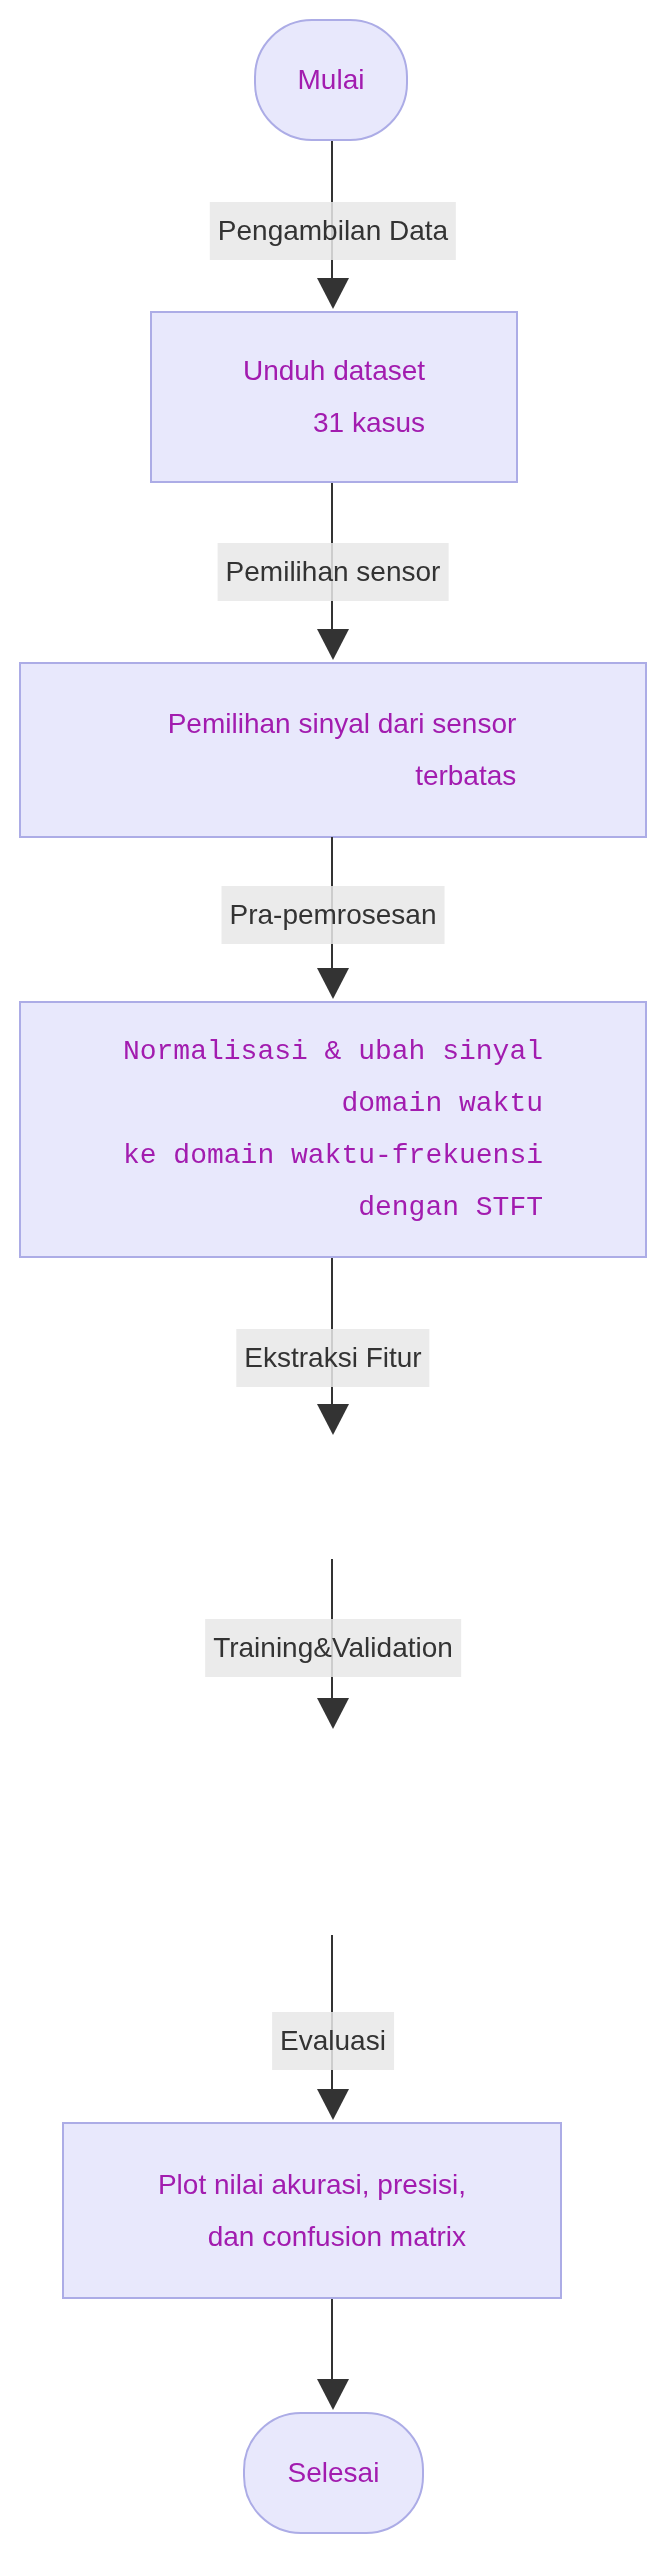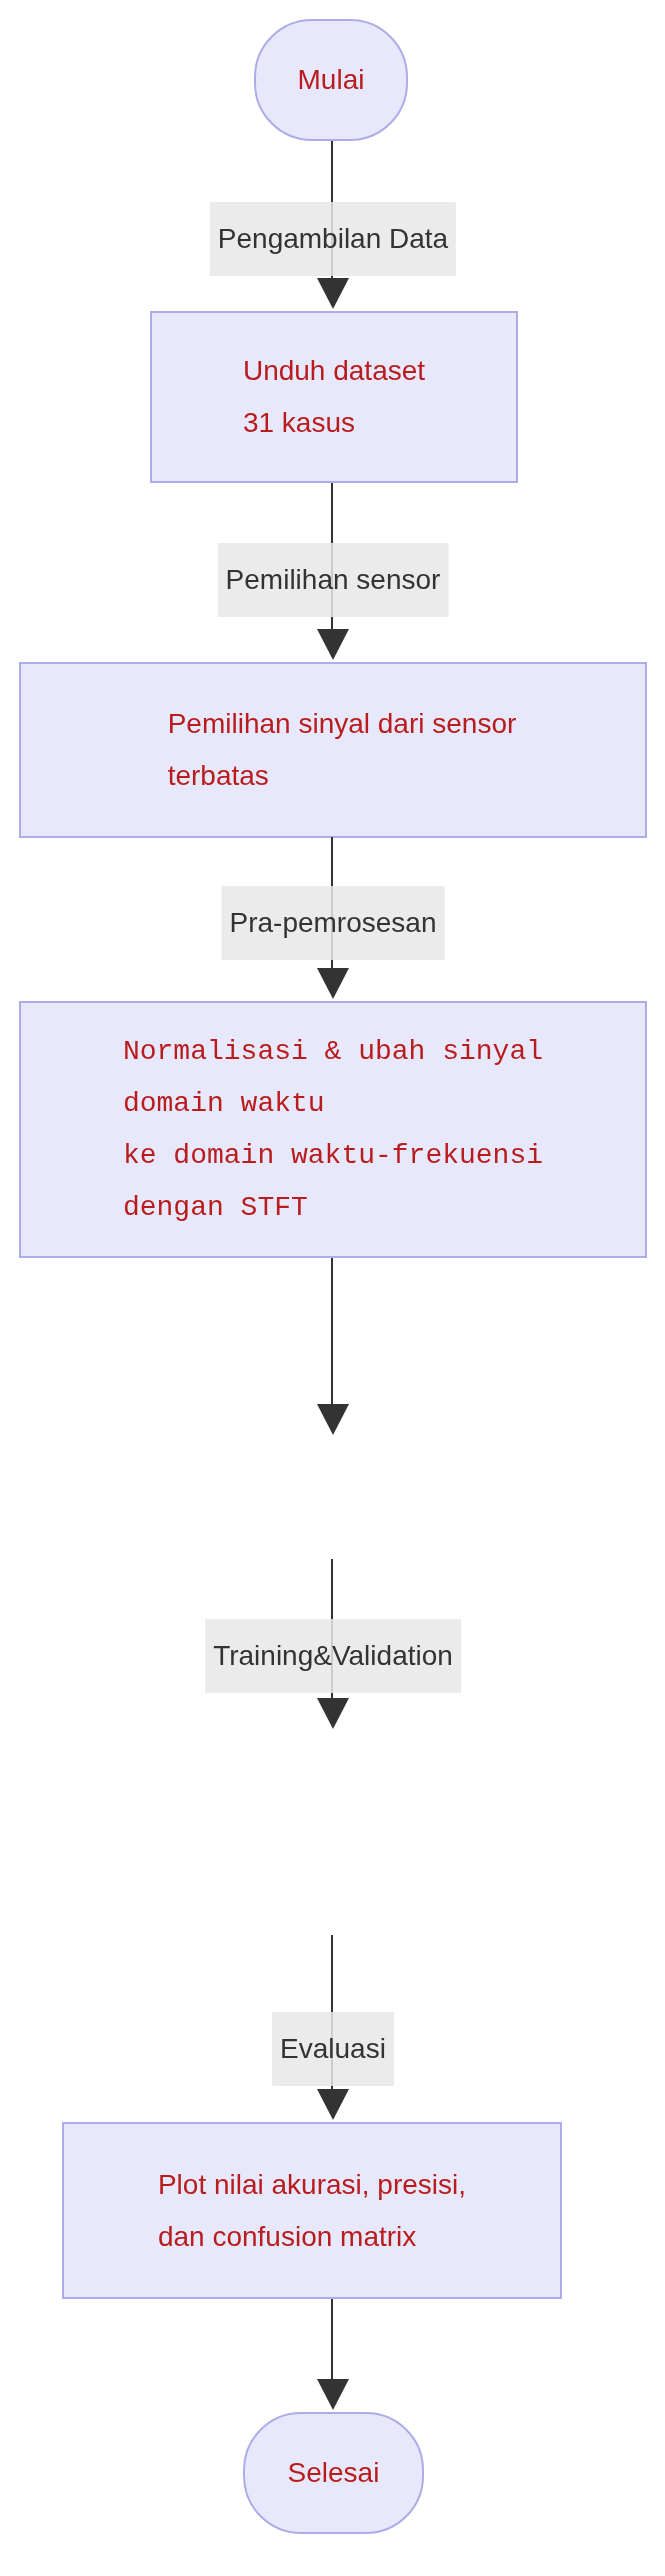--- a/index.html
+++ b/index.html
@@ -13,27 +13,27 @@
     width: 666px;
     height: 2576px;
     background: #ffffff;
     overflow: hidden;
   }
   .node {
     position: absolute;
     box-sizing: border-box;
     background: #e8e8fc;
     border: 2px solid #acace6;
-    color: #b91c1c;
+    color: #a21caf;
     font-size: 28px;
     line-height: 52px;
     display: flex;
     align-items: center;
     justify-content: center;
-    text-align: left;
+    text-align: right;
     white-space: pre-line;
   }
   .stadium {
     border-radius: 58px;
   }
   .edge-line {
     position: absolute;
     left: 331px;
     width: 2px;
     background: #333333;
@@ -45,21 +45,21 @@
     height: 0;
     border-left: 16px solid transparent;
     border-right: 16px solid transparent;
     border-top: 31px solid #333333;
   }
   .edge-label {
     position: absolute;
     left: 333px;
     transform: translateX(-50%);
     height: 50px;
-    padding: 12px 8px;
+    padding: 4px 8px;
     background: rgba(232, 232, 232, 0.85);
     color: #333333;
     font-size: 28px;
     display: flex;
     align-items: center;
     justify-content: center;
     white-space: nowrap;
     z-index: 2;
   }
 </style>
@@ -88,20 +88,21 @@
   <div class="arrowhead" style="top:968px;"></div>
   <div class="edge-label" style="top:886px;">Pra-pemrosesan</div>
 
   <div class="node" style="left:19px; top:1001px; width:628px; height:257px;font-family:Liberation Mono, monospace;">Normalisasi &amp; ubah sinyal
 domain waktu
 ke domain waktu-frekuensi
 dengan STFT</div>
 
   <div class="edge-line" style="top:1258px; height:149px;"></div>
   <div class="arrowhead" style="top:1404px;"></div>
+  <div class="edge-label" style="top:1329px;">Ekstraksi Fitur</div>
 
 
   <div class="edge-line" style="top:1559px; height:142px;"></div>
   <div class="arrowhead" style="top:1698px;"></div>
   <div class="edge-label" style="top:1619px;">Training&amp;Validation</div>
 
 
   <div class="edge-line" style="top:1935px; height:158px;"></div>
   <div class="arrowhead" style="top:2089px;"></div>
   <div class="edge-label" style="top:2012px;">Evaluasi</div>

